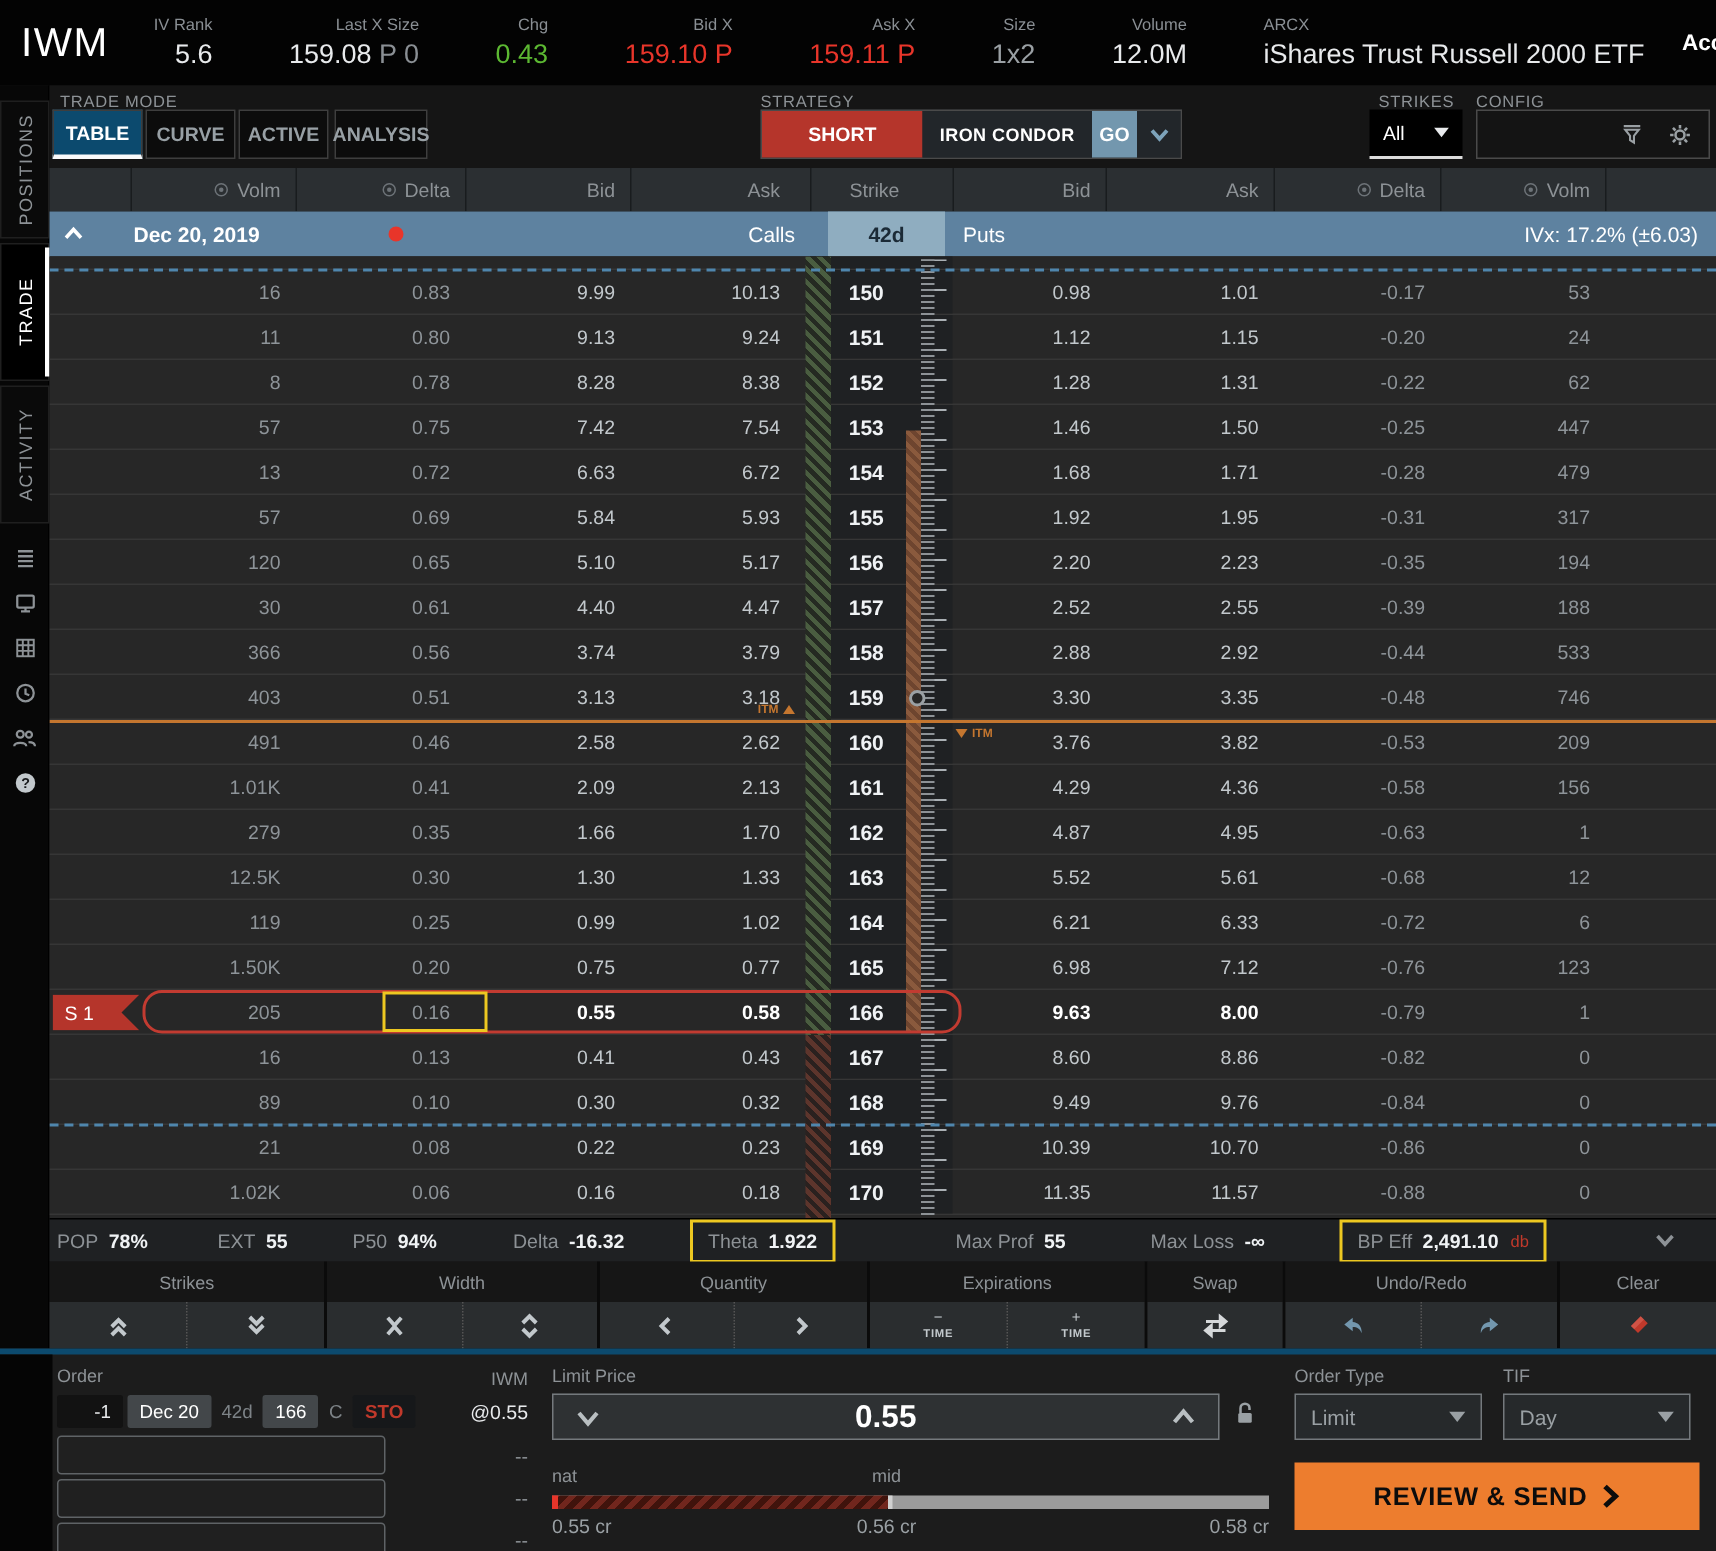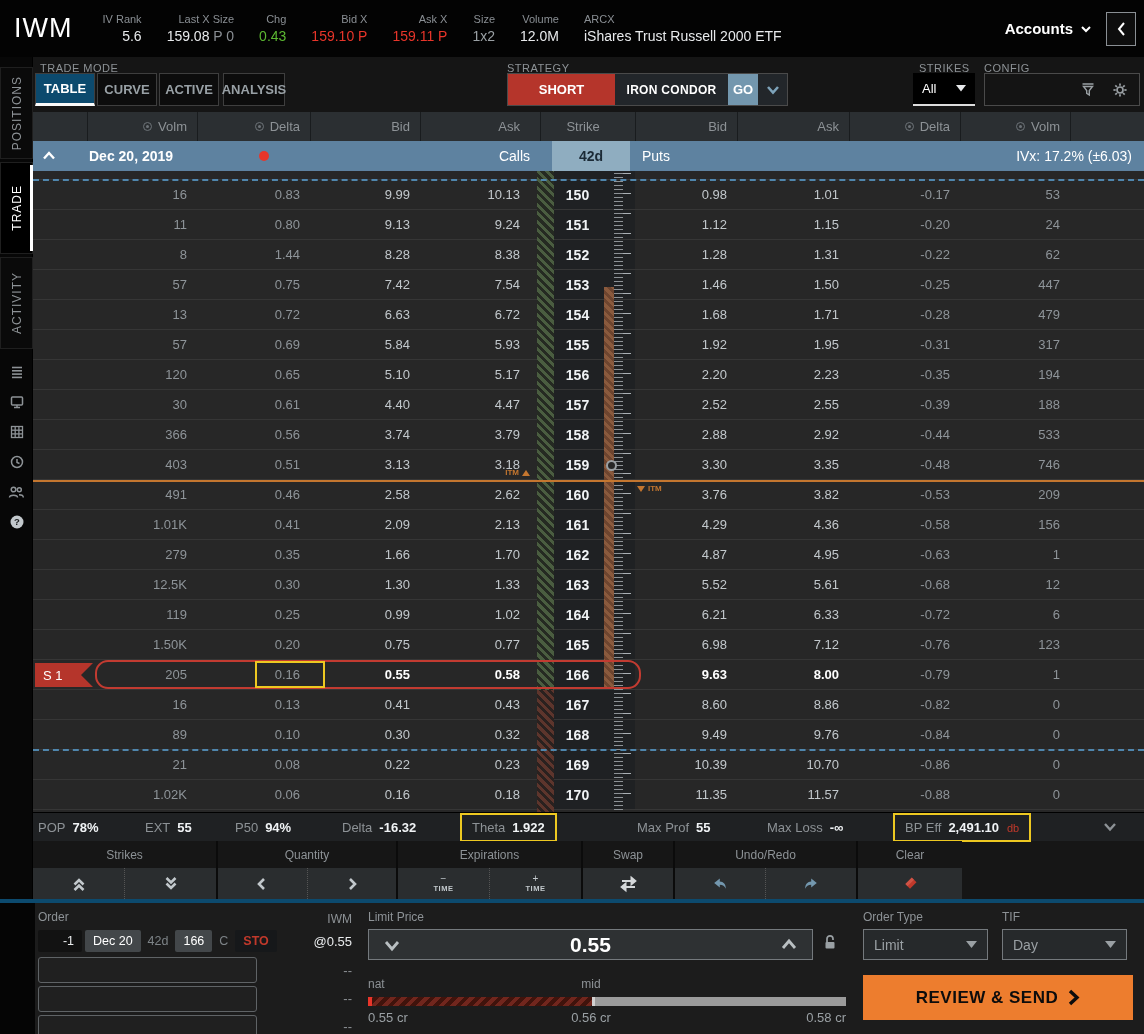--- a/index.html
+++ b/index.html
@@ -5,21 +5,21 @@
 *{margin:0;padding:0;box-sizing:border-box}
 html,body{background:#000}
 body{font-family:"Liberation Sans",sans-serif}
 #app{position:relative;width:1144px;height:1034px;background:#161616;overflow:hidden;color:#ddd}
 
 
 #tophdr{position:absolute;left:0;top:0;width:1144px;height:57px;background:#030303;display:flex;align-items:center;padding:0 8px 0 14px}
 #symbol{font-size:27px;color:#fff;margin-right:30px;font-weight:400;letter-spacing:1px}
 .hfield{margin-right:25px;text-align:right}
 .hfield .lb{font-size:11px;color:#8a8f94;margin-bottom:3px;white-space:nowrap}
-.hfield .vl{font-size:14px;color:#e8eaec;white-space:nowrap}
+.hfield .vl{font-size:18px;color:#e8eaec;white-space:nowrap}
 .hfield .vl.green{color:#5cb832}
 .hfield .vl.red{color:#e8352a}
 .hfield .vl.muted{color:#9aa0a4}
 .hfield.left{text-align:left}
 .suffix{color:#8a8f94}
 #accounts{margin-left:auto;display:flex;align-items:center;gap:7px;color:#fff;font-weight:bold;font-size:15px;cursor:pointer}
 #collapse-btn{width:30px;height:34px;border:1px solid #8a8f94;background:#0d0d0d;display:flex;align-items:center;justify-content:center;margin-left:14px;cursor:pointer}
 
 
 #sidebar{position:absolute;left:0;top:57px;width:33px;height:977px;background:#070707;border-right:1px solid #000}
@@ -150,21 +150,21 @@
 #review{position:absolute;left:863px;top:72px;width:270px;height:45px;background:#ed7d2e;display:flex;align-items:center;justify-content:center;gap:10px;color:#0c0c0c;font-weight:bold;font-size:17px;letter-spacing:.5px;cursor:pointer}
 svg{display:block}
 </style>
 </head>
 <body>
 
 <div id="app">
 
   <div id="tophdr">
     <div id="symbol">IWM</div>
-    <div id="header-fields" style="display: flex;">
+    <div id="header-fields" style="display: flex; gap: 26px;">
         <div class="hfield">
           <div class="lb">IV Rank</div>
           <div class="vl white">5.6</div>
         </div>
         <div class="hfield">
           <div class="lb">Last X Size</div>
           <div class="vl white">159.08<span class="suffix"> P 0</span></div>
         </div>
         <div class="hfield">
           <div class="lb">Chg</div>
@@ -407,21 +407,21 @@
           <div class="cell w-st stk">151</div>
           <div class="cell w-pb px">1.12</div>
           <div class="cell w-pa px">1.15</div>
           <div class="cell w-pd">-0.20</div>
           <div class="cell w-pv">24</div>
           <div class="cell w-spr"></div>
         </div>
         <div class="row">
           <div class="cell w-spl"></div>
           <div class="cell w-cv">8</div>
-          <div class="cell w-cd">1.44</div>
+          <div class="cell w-cd">0.78</div>
           <div class="cell w-cb px">8.28</div>
           <div class="cell w-ca px">8.38</div>
           <div class="cell w-g1"></div>
           <div class="cell w-st stk">152</div>
           <div class="cell w-pb px">1.28</div>
           <div class="cell w-pa px">1.31</div>
           <div class="cell w-pd">-0.22</div>
           <div class="cell w-pv">62</div>
           <div class="cell w-spr"></div>
         </div>
@@ -760,20 +760,41 @@
           <div class="tbtn">
             <span>
               <svg width="18" height="18" viewBox="0 0 18 18">
                 <polyline points="4.5,3 9,7.5 13.5,3" stroke="#c2c8cc" stroke-width="2.6" fill="none"></polyline>
                 <polyline points="4.5,8.5 9,13 13.5,8.5" stroke="#c2c8cc" stroke-width="2.6" fill="none"></polyline>
               </svg>
             </span>
           </div>
         </div>
       </div>
+      <div class="tg" style="width: 182px;">
+        <div class="tl">Width</div>
+        <div class="tb">
+          <div class="tbtn">
+            <span>
+              <svg width="18" height="18" viewBox="0 0 18 18">
+                <polyline points="4.5,3.5 9,8.5 13.5,3.5" stroke="#c2c8cc" stroke-width="2.6" fill="none"></polyline>
+                <polyline points="4.5,14.5 9,9.5 13.5,14.5" stroke="#c2c8cc" stroke-width="2.6" fill="none"></polyline>
+              </svg>
+            </span>
+          </div>
+          <div class="tbtn">
+            <span>
+              <svg width="18" height="18" viewBox="0 0 18 18">
+                <polyline points="4.5,7 9,2.5 13.5,7" stroke="#c2c8cc" stroke-width="2.6" fill="none"></polyline>
+                <polyline points="4.5,11 9,15.5 13.5,11" stroke="#c2c8cc" stroke-width="2.6" fill="none"></polyline>
+              </svg>
+            </span>
+          </div>
+        </div>
+      </div>
       <div class="tg" style="width: 180px;">
         <div class="tl">Quantity</div>
         <div class="tb">
           <div class="tbtn">
             <span>
               <svg width="18" height="18" viewBox="0 0 18 18">
                 <polyline points="11,4 6,9 11,14" stroke="#c2c8cc" stroke-width="2.6" fill="none"></polyline>
               </svg>
             </span>
           </div>

